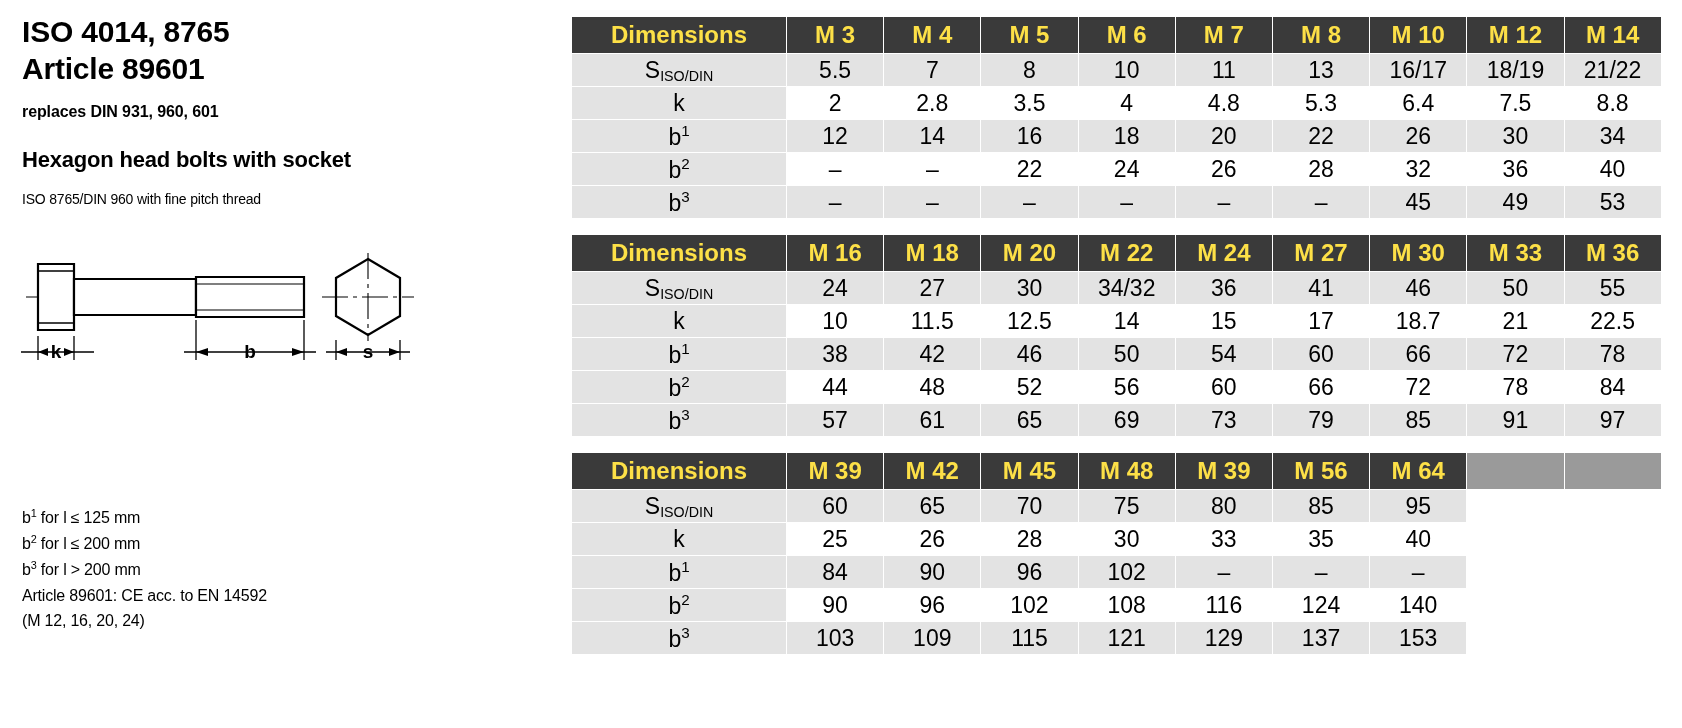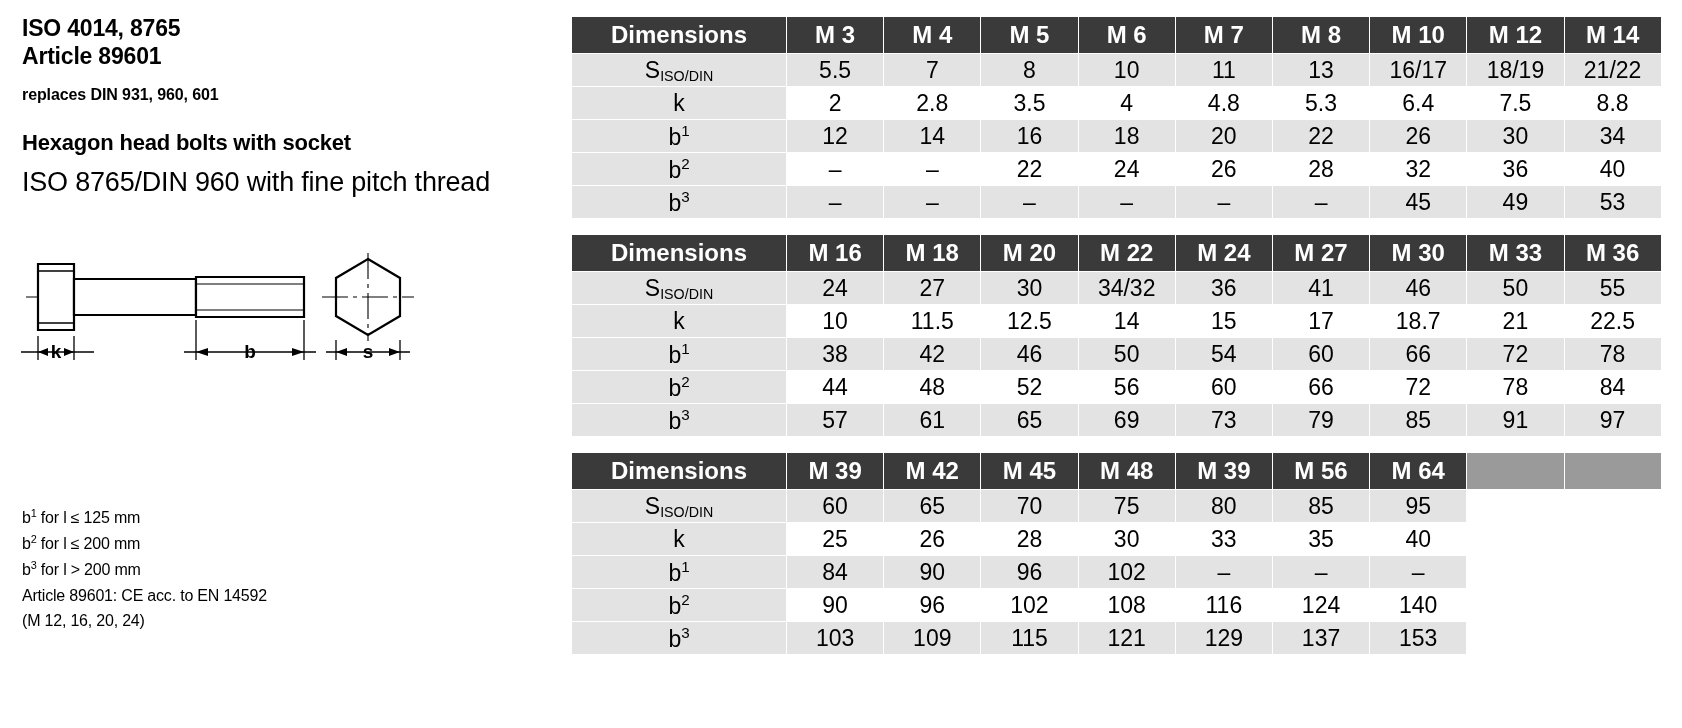--- a/index.html
+++ b/index.html
@@ -22,41 +22,41 @@
 
   
   .left-col {
     position: absolute;
     left: 22px;
     top: 14px;
     width: 500px;
   }
   .title-block {
     font-weight: bold;
-    font-size: 23px;
+    font-size: 30px;
     line-height: 1.22;
     letter-spacing: -0.2px;
   }
   .replaces {
     margin-top: 16px;
     font-weight: bold;
     font-size: 16px;
     letter-spacing: -0.1px;
   }
   .desc-block {
     margin-top: 26px;
   }
   .desc-main {
     font-weight: bold;
     font-size: 22px;
     letter-spacing: -0.2px;
   }
   .desc-sub {
-    margin-top: 11px;
-    font-size: 27px;
+    margin-top: 18px;
+    font-size: 14px;
     letter-spacing: -0.2px;
   }
 
   
   .drawing {
     position: absolute;
     left: 16px;
     top: 248px;
     width: 420px;
     height: 145px;
@@ -97,21 +97,21 @@
     text-align: center;
     font-size: 23px;
     height: 32px;
     padding: 0 2px;
     line-height: 1;
     white-space: nowrap;
   }
   
   table.dim thead th {
     background: #3a3a3a;
-    color: #ffffff;
+    color: #fde047;
     font-weight: bold;
     font-size: 24px;
     height: 36px;
     border-color: #ffffff;
   }
   table.dim thead th.blank {
     background: #9a9a9a;
   }
   table.dim thead th.lbl {
     font-size: 24px;

